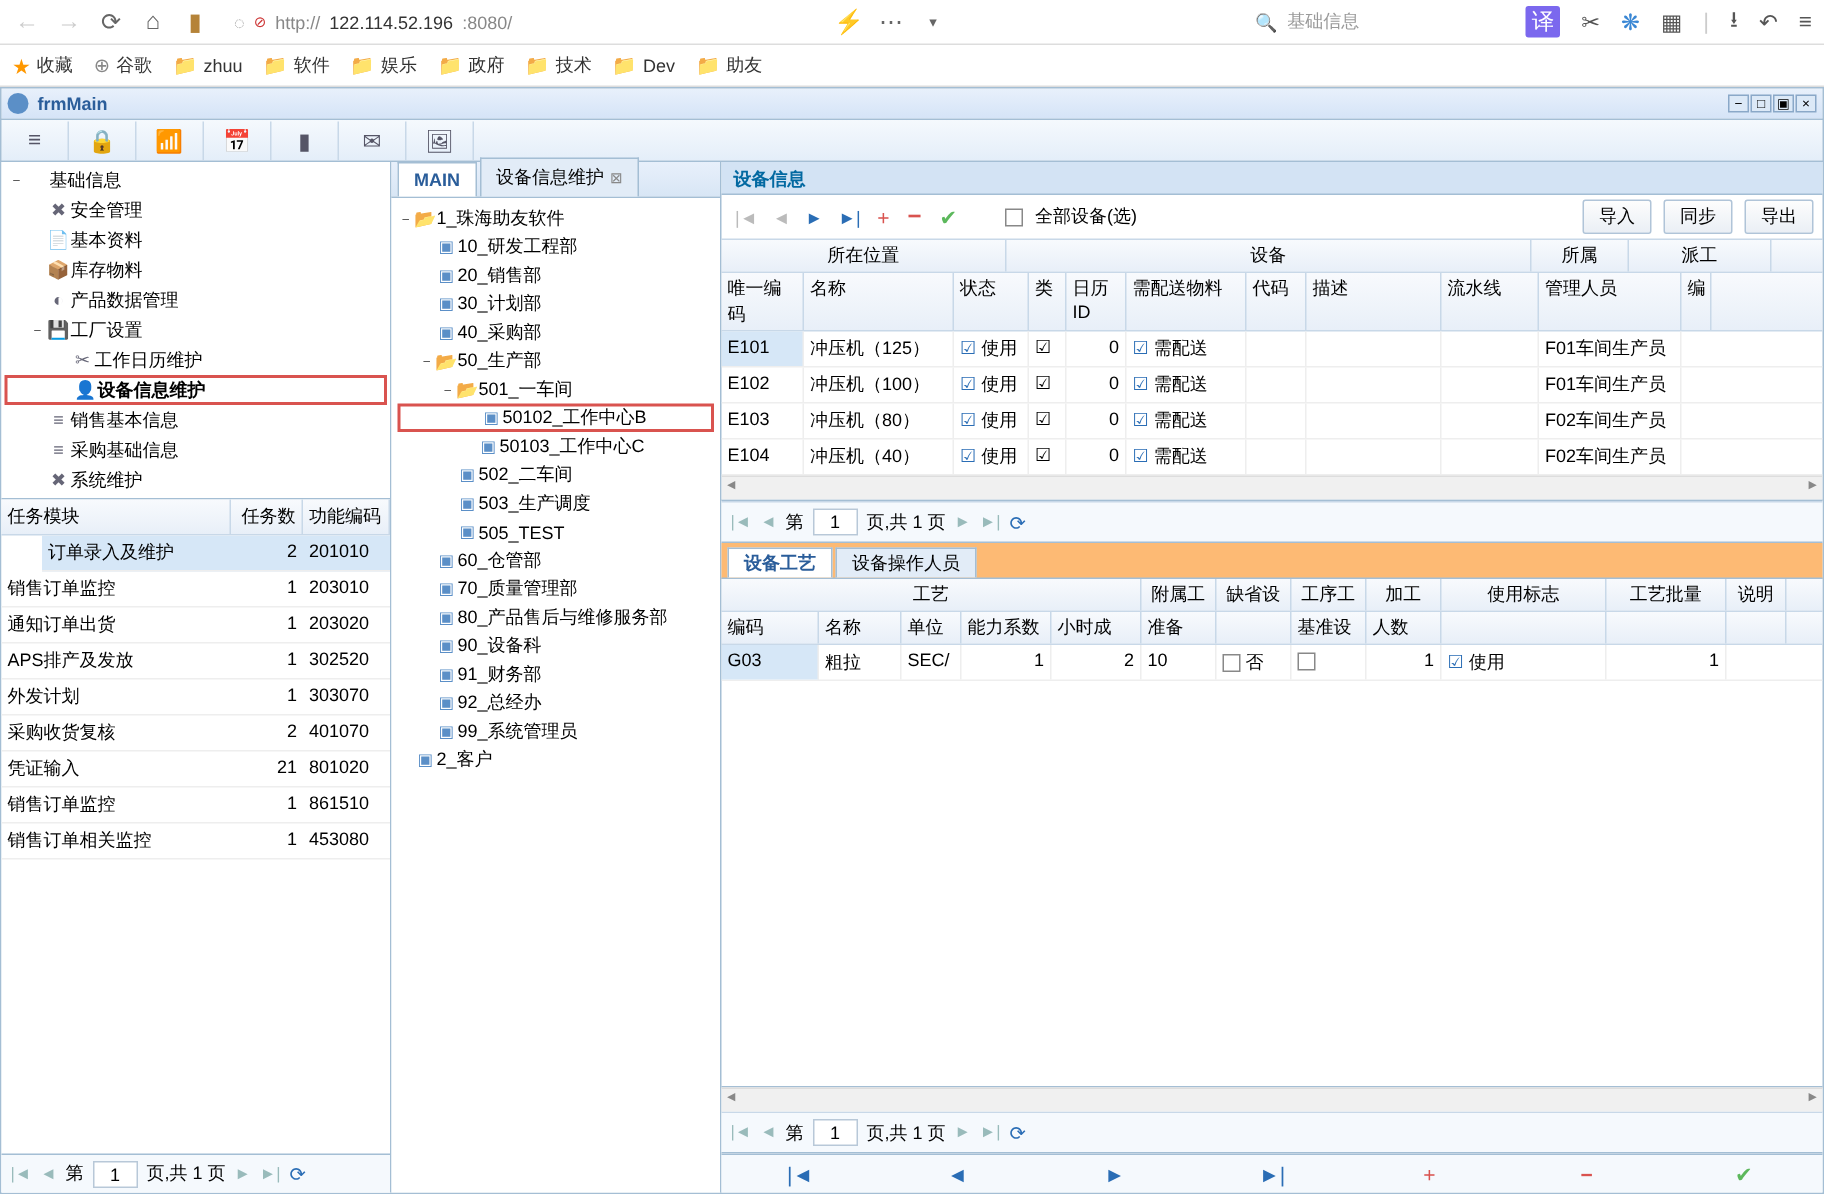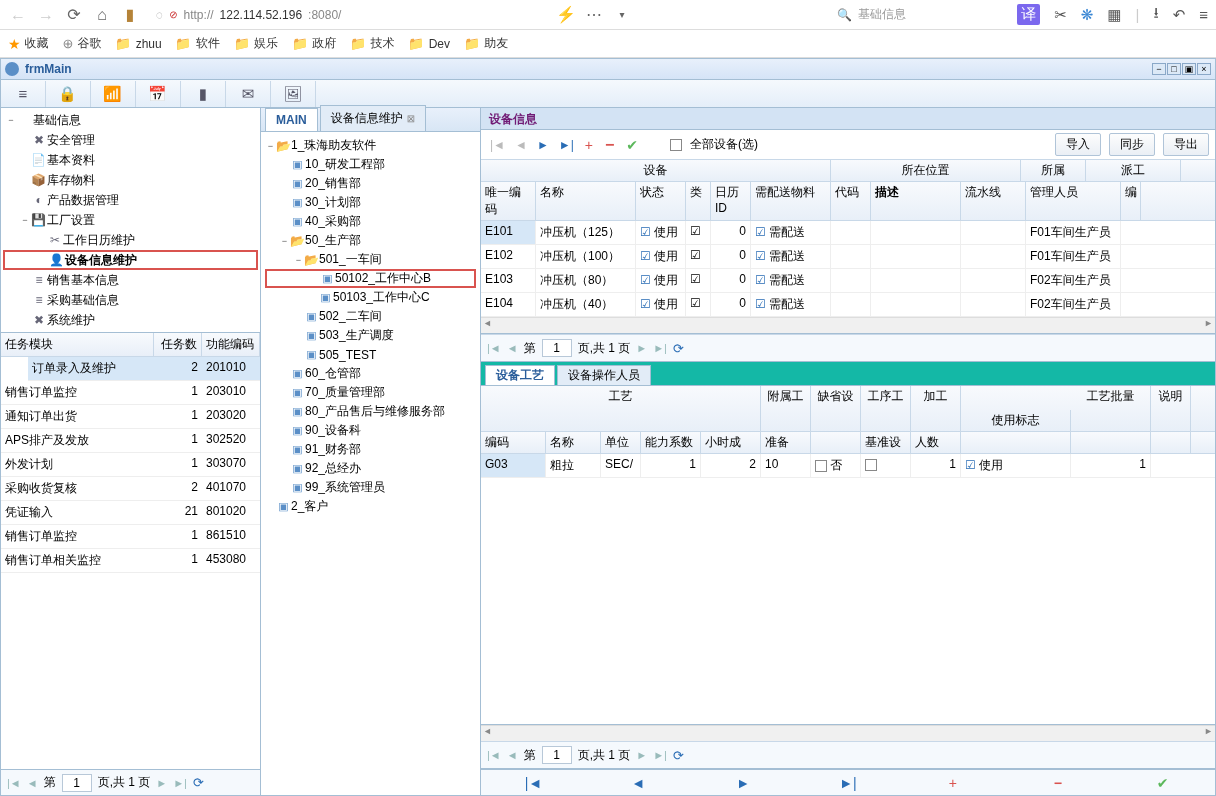--- a/index.html
+++ b/index.html
@@ -57,41 +57,41 @@
 .on-node{display:flex;align-items:center;height:19px;cursor:pointer;white-space:nowrap;}
 .on-node .exp{width:11px;text-align:center;font-size:9px;color:#555;}
 .on-node .fold{color:#f5c445;font-size:12px;width:15px;text-align:center;}
 .on-node .item-ico{color:#5b8fc7;font-size:11px;width:15px;text-align:center;}
 .on-node.sel{border:2px solid #d9534f;background:#fff;}
 .olv0{padding-left:0;}
 .olv1{padding-left:14px;}
 .olv2{padding-left:28px;}
 .olv3{padding-left:42px;}
 .right{flex:1;display:flex;flex-direction:column;}
-.panel-t{height:22px;background:#d3e3f4;border-bottom:1px solid #a4bed4;padding:3px 8px;color:#701a75;font-weight:bold;}
+.panel-t{height:22px;background:#d3e3f4;border-bottom:1px solid #a4bed4;padding:3px 8px;color:#0369a1;font-weight:bold;}
 .eq-toolbar{height:30px;border-bottom:1px solid #c8d8e8;display:flex;align-items:center;padding:0 6px;gap:4px;}
 .eq-toolbar .nb{color:#2a6db5;cursor:pointer;font-size:12px;padding:0 3px;}
 .eq-toolbar .nb.dis{color:#bbb;}
 .eq-toolbar .plus{color:#d9534f;font-size:14px;cursor:pointer;padding:0 4px;}
 .eq-toolbar .minus{color:#d9534f;font-size:16px;cursor:pointer;padding:0 4px;font-weight:bold;}
 .eq-toolbar .chk{color:#5cb85c;font-size:14px;cursor:pointer;padding:0 4px;}
 .chkbox{width:12px;height:12px;border:1px solid #888;display:inline-block;vertical-align:middle;}
 .btn{padding:2px 10px;border:1px solid #b0c4d8;background:linear-gradient(#fdfdfd,#eaeff5);cursor:pointer;border-radius:2px;margin-left:4px;}
 .grid{border-bottom:1px solid #a4bed4;overflow:auto;position:relative;}
 .grid-h1{display:flex;background:linear-gradient(#f8fafd,#e8eff8);border-bottom:1px solid #c8d8e8;}
 .grid-h1>div{border-right:1px solid #c8d8e8;text-align:center;padding:2px;}
 .grid-h2{display:flex;background:linear-gradient(#f8fafd,#e8eff8);border-bottom:1px solid #c8d8e8;}
 .grid-h2>div{border-right:1px solid #c8d8e8;padding:2px 4px;}
 .grid-row{display:flex;border-bottom:1px solid #eee;}
 .grid-row>div{border-right:1px solid #eee;padding:3px 4px;white-space:nowrap;overflow:hidden;}
 .grid-row.sel>div:first-child{background:#d6e7f7;}
 .c-chk{color:#2a6db5;}
 .pager{height:28px;border-top:1px solid #c8d8e8;border-bottom:1px solid #a4bed4;display:flex;align-items:center;gap:6px;padding:0 6px;background:#f5f9fd;}
 .refresh{color:#2a6db5;font-size:13px;cursor:pointer;}
-.subtabs{height:24px;background:#14b8a6;border-bottom:1px solid #a4bed4;display:flex;padding-top:3px;padding-left:4px;}
+.subtabs{height:24px;background:#fdba74;border-bottom:1px solid #a4bed4;display:flex;padding-top:3px;padding-left:4px;}
 .bottom-tb{height:26px;border-top:1px solid #a4bed4;display:flex;align-items:center;background:#f5f9fd;}
 .bottom-tb>div{flex:1;text-align:center;cursor:pointer;font-size:14px;}
 .scrollbar{height:16px;background:#f0f0f0;border-top:1px solid #ddd;position:relative;}
 .scrollbar::before{content:"◄";position:absolute;left:2px;font-size:9px;color:#888;}
 .scrollbar::after{content:"►";position:absolute;right:2px;font-size:9px;color:#888;}
 </style>
 </head>
 <body>
 
 <div class="browser-toolbar">
@@ -436,34 +436,34 @@
         <span style="width:20px;"></span>
         <span class="chkbox"></span>
         <span style="margin-left:4px;">全部设备(选)</span>
         <span style="flex:1;"></span>
         <span class="btn">导入</span>
         <span class="btn">同步</span>
         <span class="btn">导出</span>
       </div>
       <div class="grid" style="flex:0 0 auto;">
         <div class="grid-h1">
+          <div style="width:190px;">所在位置</div>
           <div style="width:350px;">设备</div>
-          <div style="width:190px;">所在位置</div>
           <div style="width:65px;">所属</div>
           <div style="width:95px;">派工</div>
         </div>
         <div class="grid-h2" id="eqh">
             <div style="width: 55px;">唯一编码</div>
             <div style="width: 100px;">名称</div>
             <div style="width: 50px;">状态</div>
             <div style="width: 25px;">类</div>
             <div style="width: 40px;">日历ID</div>
             <div style="width: 80px;">需配送物料</div>
             <div style="width: 40px;">代码</div>
-            <div style="width: 90px; font-weight: bold;">描述</div>
+            <div style="width: 90px;">描述</div>
             <div style="width: 65px;">流水线</div>
             <div style="width: 95px;">管理人员</div>
             <div style="width: 20px;">编</div>
           </div>
         <div id="eqrows">
             <div class="grid-row sel">
               <div style="width:55px">E101</div>
               <div style="width:100px">冲压机（125）</div>
               <div style="width:50px"><span class="c-chk">☑</span> 使用</div>
               <div style="width:25px">☑</div>
@@ -527,21 +527,21 @@
           <div class="tab active">设备工艺</div>
           <div class="tab">设备操作人员</div>
         </div>
       <div class="grid" style="flex:1;">
         <div class="grid-h1" id="pgh">
             <div style="width: 280px;">工艺</div>
             <div style="width: 50px;">附属工</div>
             <div style="width: 50px; text-align: center;">缺省设</div>
             <div style="width: 50px;">工序工</div>
             <div style="width: 50px;">加工</div>
-            <div style="width: 110px; margin-top: 24px;">使用标志</div>
+            <div style="width: 110px;">使用标志</div>
             <div style="width: 80px;">工艺批量</div>
             <div style="width: 40px;">说明</div>
           </div>
         <div class="grid-h2" id="ph">
             <div style="width: 65px;">编码</div>
             <div style="width: 55px;">名称</div>
             <div style="width: 40px;">单位</div>
             <div style="width: 60px;">能力系数</div>
             <div style="width: 60px;">小时成</div>
             <div style="width: 50px;">准备</div>

